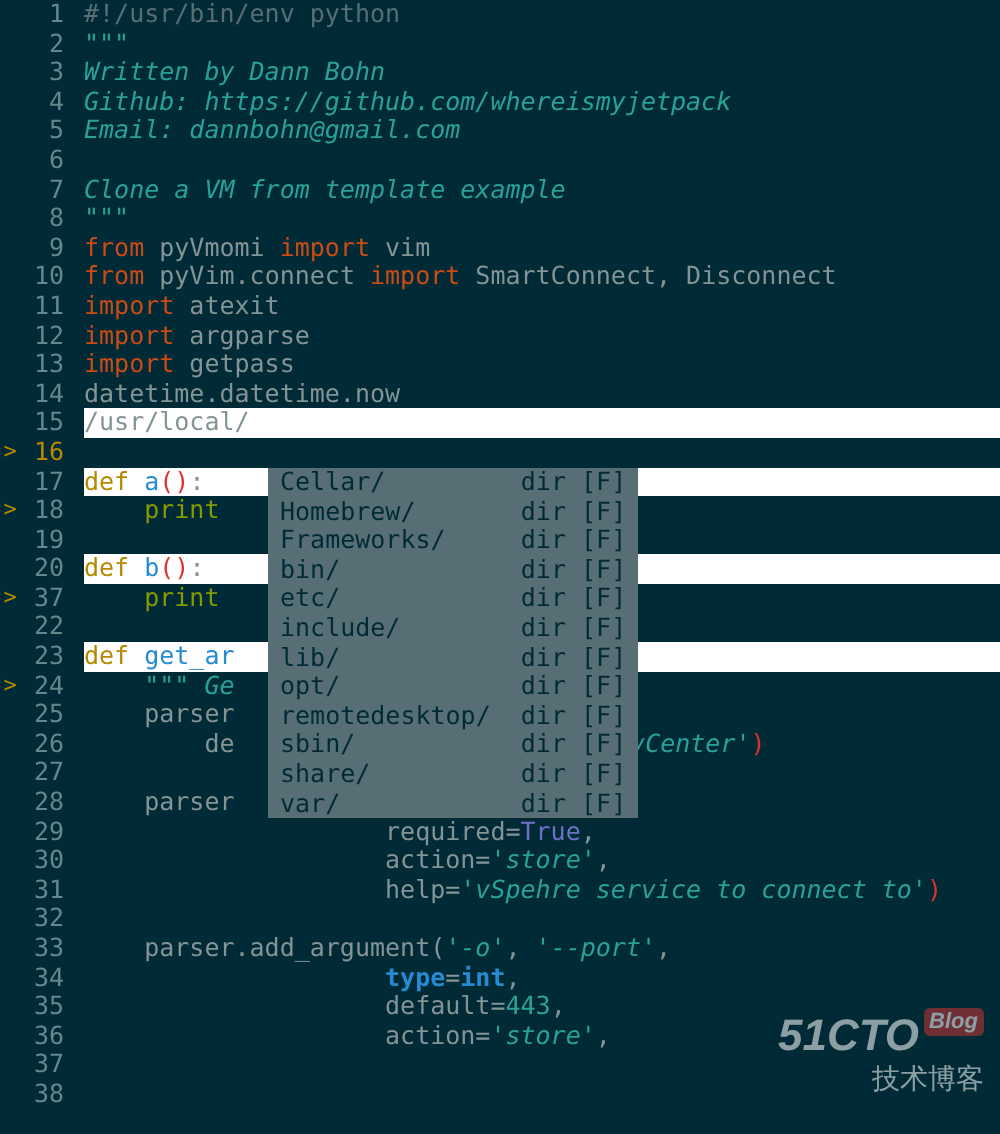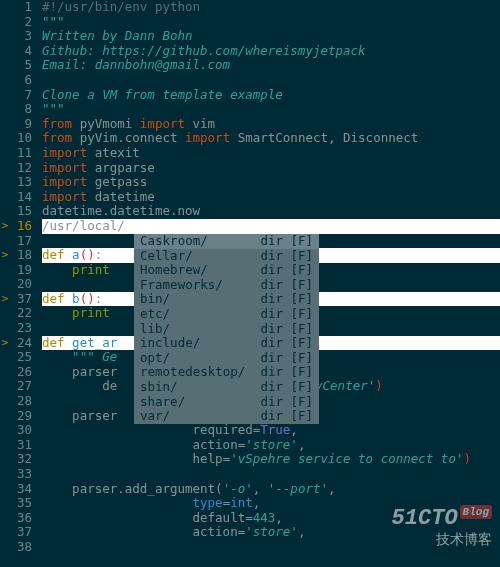--- a/index.html
+++ b/index.html
@@ -41,21 +41,21 @@
   position: relative;
 }
 .line { height: 14.6px; line-height: 14.6px; white-space: pre; }
 .line.hl { background: #ffffff; }
 .c-comment { color: #586e75; }
 .c-str { color: #2aa198; font-style: italic; }
 .c-kw { color: #b58900; }
 .c-kw2 { color: #859900; }
 .c-import { color: #cb4b16; }
 .c-func { color: #268bd2; }
-.c-int { color: #268bd2; }
+.c-int { color: #268bd2; font-weight: bold; }
 .c-paren { color: #dc322f; }
 .c-const { color: #6c71c4; }
 .c-num { color: #2aa198; text-align: center; }
 .c-op { color: #839496; }
 .c-ident { color: #839496; }
 
 .popup {
   position: absolute;
   top: 234px;
   left: 96px;
@@ -72,21 +72,21 @@
   white-space: pre;
 }
 .popup-row.sel { background: #6b8188; }
 
 .watermark {
   position: absolute;
   right: 8px;
   bottom: 18px;
   color: #fff;
   opacity: 0.55;
-  font-family: Liberation Mono, monospace;
+  font-family: Liberation Sans, sans-serif;
   text-align: right;
   pointer-events: none;
 }
 .watermark .big { font-size: 22px; font-weight: bold; font-style: italic; }
 .watermark .sub { font-size: 14px; }
 </style>
 </head>
 <body>
 
 <div class="editor">
@@ -179,21 +179,20 @@
     <div class="line"><span class="c-str">Email: dannbohn@gmail.com</span></div>
     <div class="line"><span class="c-str"></span></div>
     <div class="line"><span class="c-str">Clone a VM from template example</span></div>
     <div class="line"><span class="c-str">"""</span></div>
 
     <div class="line"><span class="c-import">from</span><span class="c-ident"> pyVmomi </span><span class="c-import">import</span><span class="c-ident"> vim</span></div>
     <div class="line"><span class="c-import">from</span><span class="c-ident"> pyVim.connect </span><span class="c-import">import</span><span class="c-ident"> SmartConnect, Disconnect</span></div>
     <div class="line"><span class="c-import">import</span><span class="c-ident"> atexit</span></div>
     <div class="line"><span class="c-import">import</span><span class="c-ident"> argparse</span></div>
     <div class="line"><span class="c-import">import</span><span class="c-ident"> getpass</span></div>
-    <div class="line"><span class="c-import">import</span><span class="c-ident"> datetime</span></div>
     <div class="line"><span class="c-ident">datetime.datetime.now</span></div>
     <div class="line hl"><span class="c-ident">/usr/local/</span></div>
     <div class="line"></div>
     <div class="line hl"><span class="c-kw">def</span><span class="c-func"> a</span><span class="c-paren">()</span><span class="c-op">:</span></div>
     <div class="line"><span class="c-kw2">    print</span></div>
     <div class="line"></div>
     <div class="line hl"><span class="c-kw">def</span><span class="c-func"> b</span><span class="c-paren">()</span><span class="c-op">:</span></div>
     <div class="line"><span class="c-kw2">    print</span></div>
     <div class="line"></div>
     <div class="line hl"><span class="c-kw">def</span><span class="c-func"> get_ar</span></div>
@@ -206,28 +205,27 @@
     <div class="line"><span class="c-ident">                    action</span><span class="c-op">=</span><span class="c-str">'store'</span><span class="c-op">,</span></div>
     <div class="line"><span class="c-ident">                    help</span><span class="c-op">=</span><span class="c-str">'vSpehre service to connect to'</span><span class="c-paren">)</span></div>
     <div class="line"></div>
     <div class="line"><span class="c-ident">    parser.add_argument(</span><span class="c-str">'-o'</span><span class="c-op">, </span><span class="c-str">'--port'</span><span class="c-op">,</span></div>
     <div class="line"><span class="c-ident">                    </span><span class="c-int">type</span><span class="c-op">=</span><span class="c-int">int</span><span class="c-op">,</span></div>
     <div class="line"><span class="c-ident">                    default</span><span class="c-op">=</span><span class="c-num">443</span><span class="c-op">,</span></div>
     <div class="line"><span class="c-ident">                    action</span><span class="c-op">=</span><span class="c-str">'store'</span><span class="c-op">,</span></div>
     <div class="line"></div>
 
     <div class="popup" id="popup">
-        <div class="popup-row sel">Caskroom/       dir [F]</div>
         <div class="popup-row">Cellar/         dir [F]</div>
         <div class="popup-row">Homebrew/       dir [F]</div>
         <div class="popup-row">Frameworks/     dir [F]</div>
         <div class="popup-row">bin/            dir [F]</div>
         <div class="popup-row">etc/            dir [F]</div>
+        <div class="popup-row">include/        dir [F]</div>
         <div class="popup-row">lib/            dir [F]</div>
-        <div class="popup-row">include/        dir [F]</div>
         <div class="popup-row">opt/            dir [F]</div>
         <div class="popup-row">remotedesktop/  dir [F]</div>
         <div class="popup-row">sbin/           dir [F]</div>
         <div class="popup-row">share/          dir [F]</div>
         <div class="popup-row">var/            dir [F]</div>
       </div>
   </div>
 </div>
 
 <div class="watermark">

